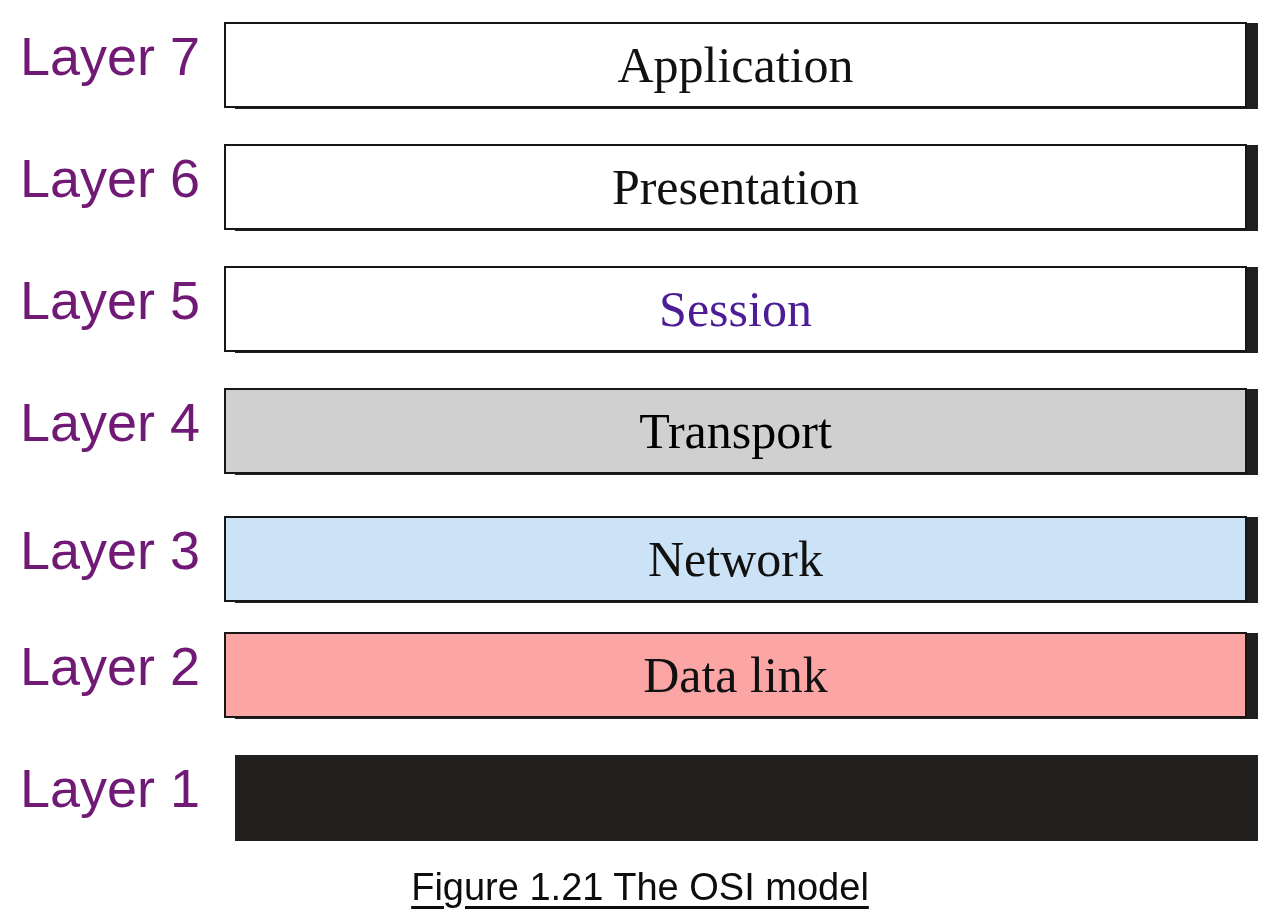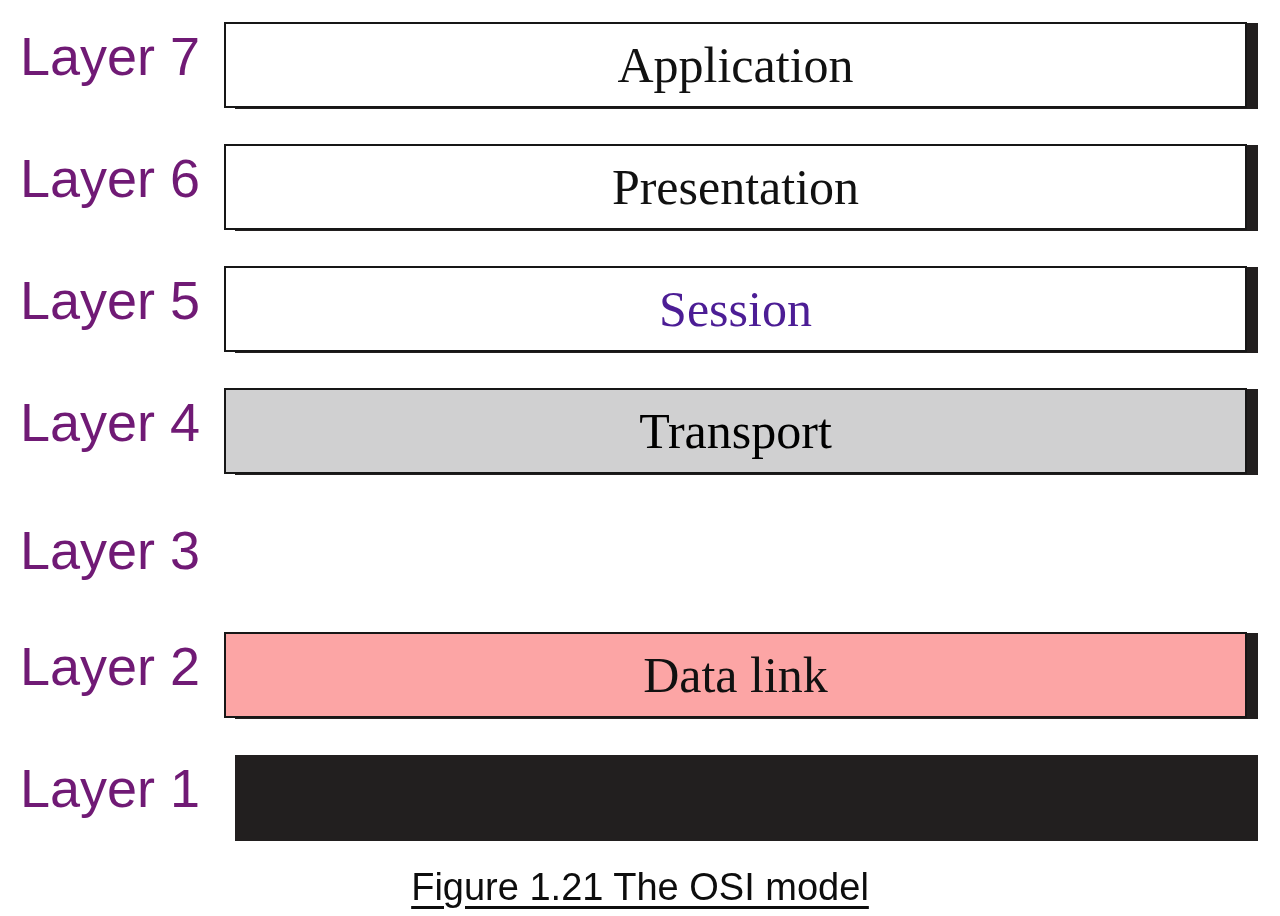--- a/index.html
+++ b/index.html
@@ -142,20 +142,26 @@
     <div class="layer-box-wrap">
       <div class="layer-shadow" style="background: rgb(34, 31, 31);"></div>
       <div class="layer-box" style="background: rgb(208, 208, 209); border-color: rgb(23, 23, 23);">
         <span class="layer-name" style="color: #000000;">Transport</span>
       </div>
     </div>
   </div>
 
   <div class="layer-row" id="row-4" style="top: 507px;">
     <div class="layer-label">Layer 3</div>
+    <div class="layer-box-wrap">
+      <div class="layer-shadow" style="background: rgb(34, 31, 31);"></div>
+      <div class="layer-box" style="background: rgb(204, 227, 247); border-color: rgb(23, 23, 23);">
+        <span class="layer-name" style="color: rgb(17, 17, 17);">Network</span>
+      </div>
+    </div>
   </div>
 
   <div class="layer-row" id="row-5" style="top: 623px;">
     <div class="layer-label">Layer 2</div>
     <div class="layer-box-wrap">
       <div class="layer-shadow" style="background: rgb(34, 31, 31);"></div>
       <div class="layer-box" style="background: #fca5a5; border-color: rgb(23, 23, 23);">
         <span class="layer-name" style="color: rgb(17, 17, 17);">Data link</span>
       </div>
     </div>

